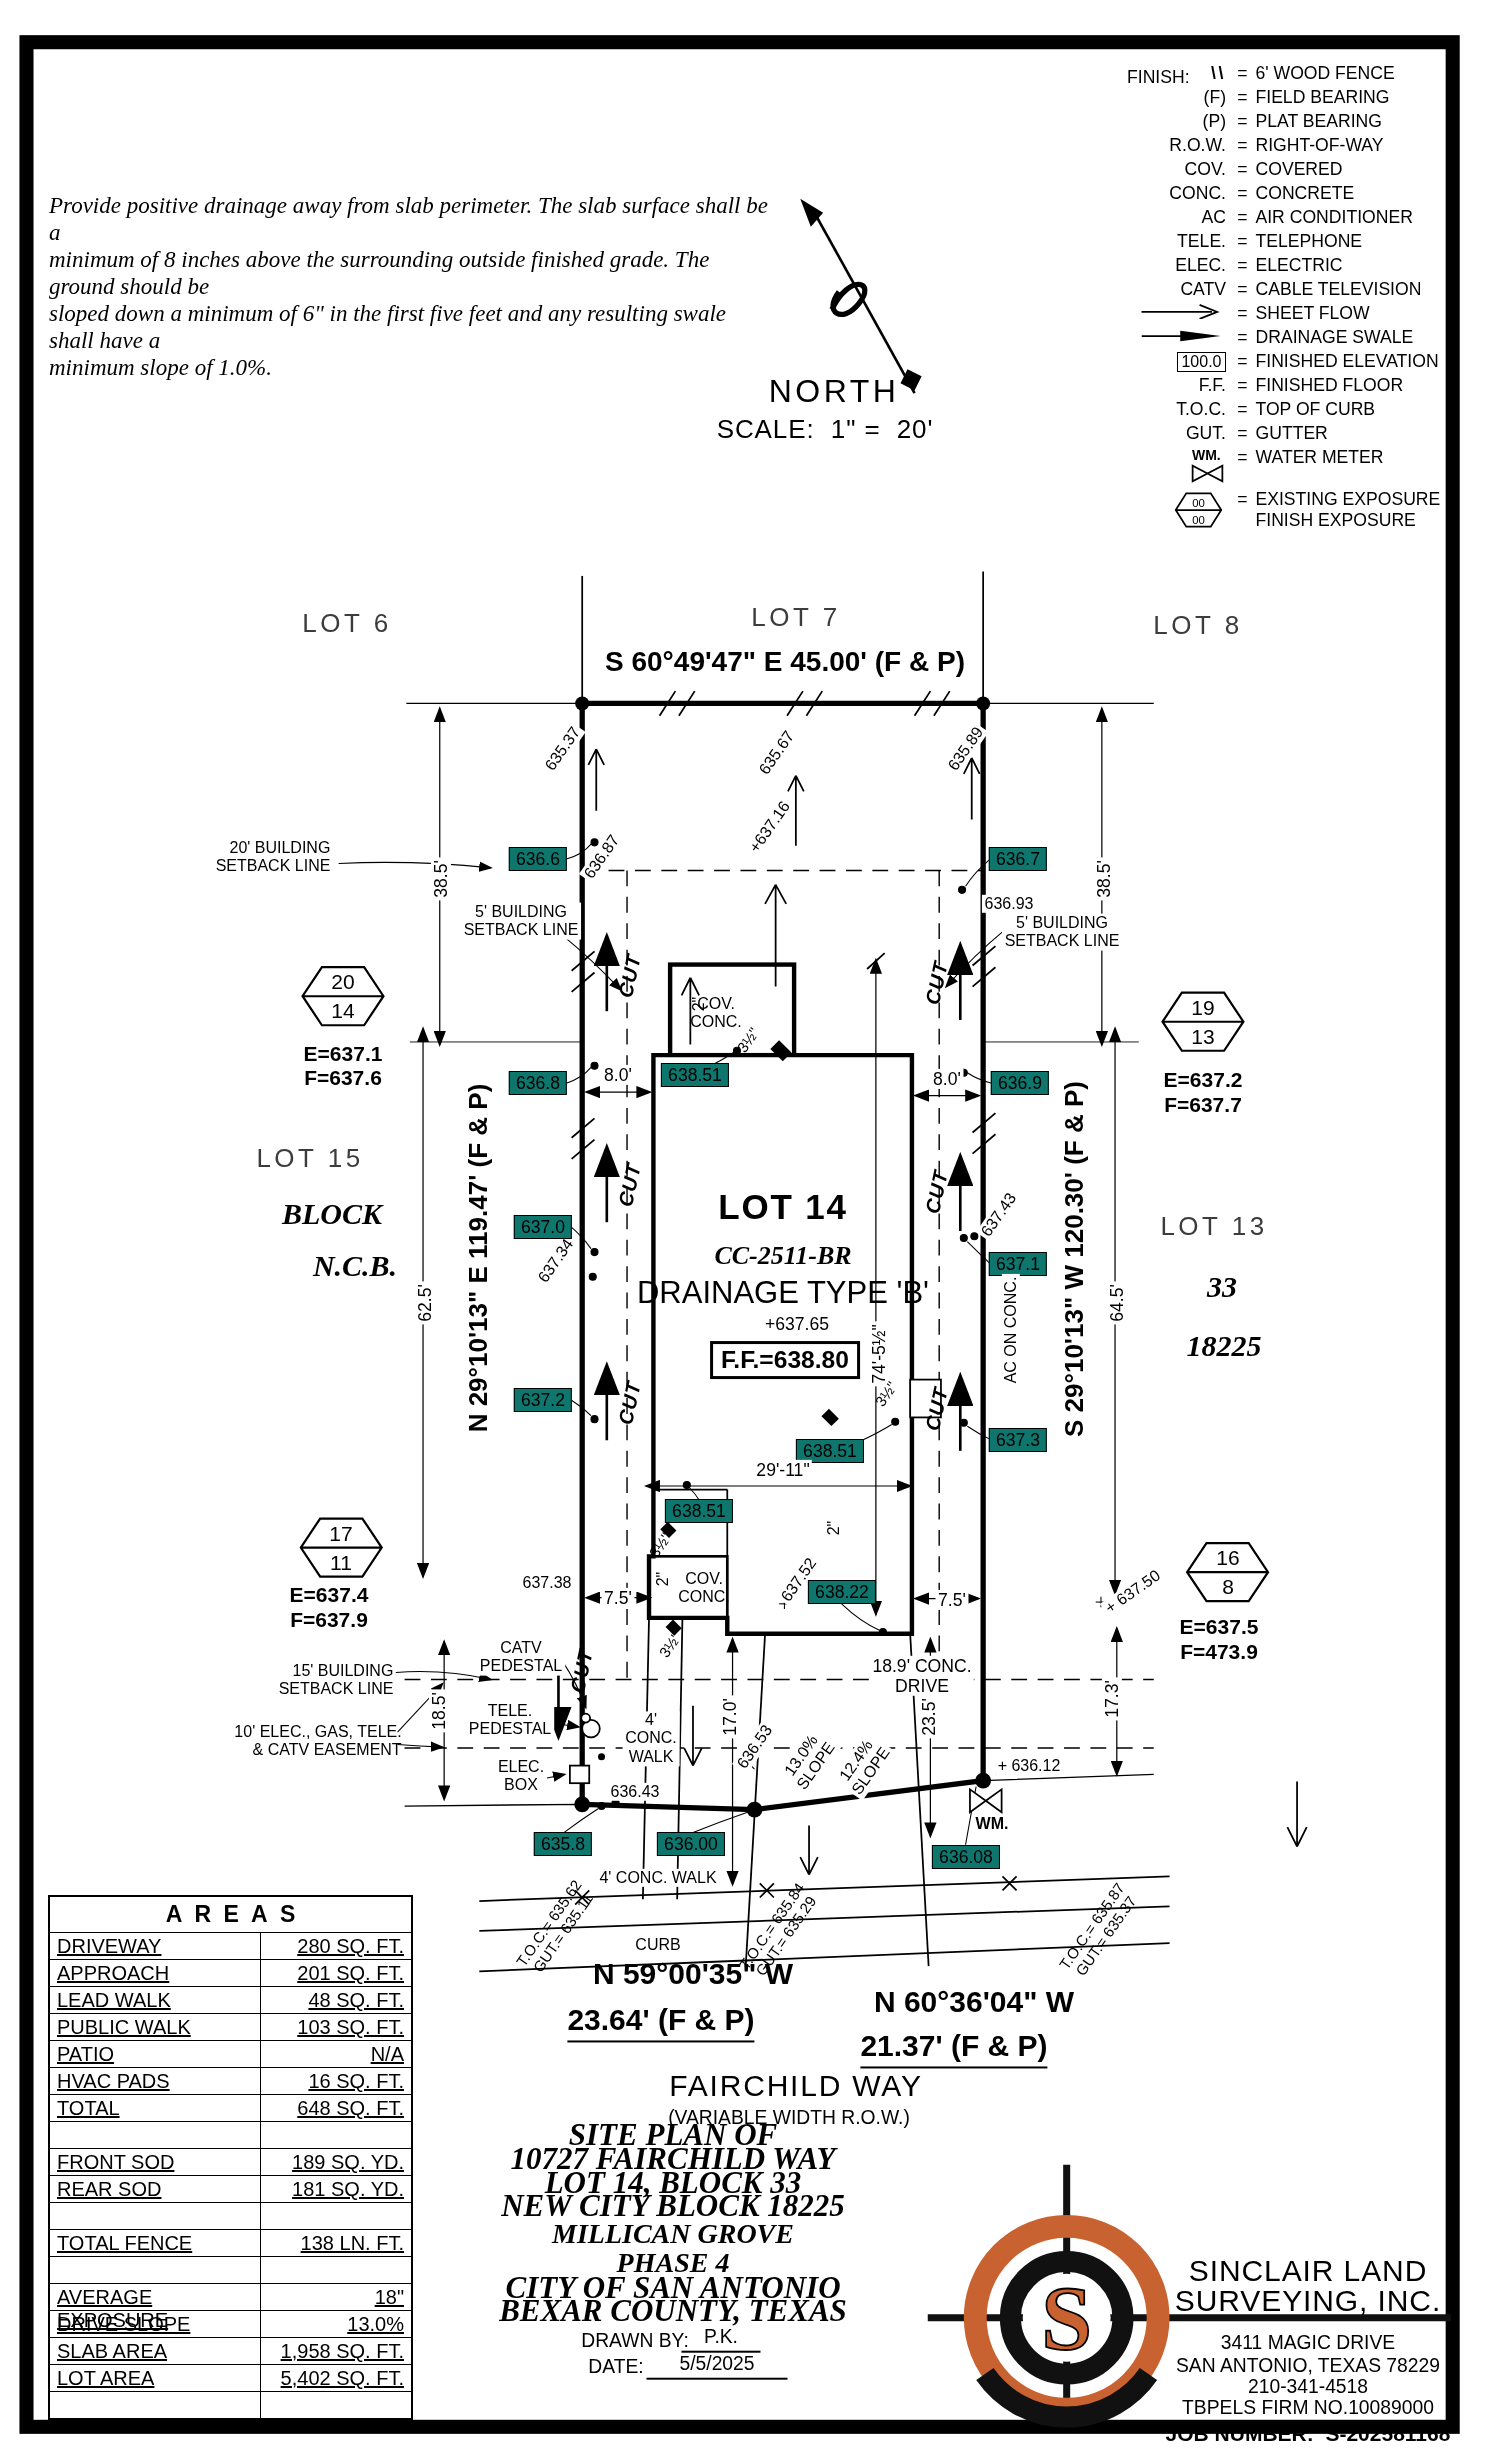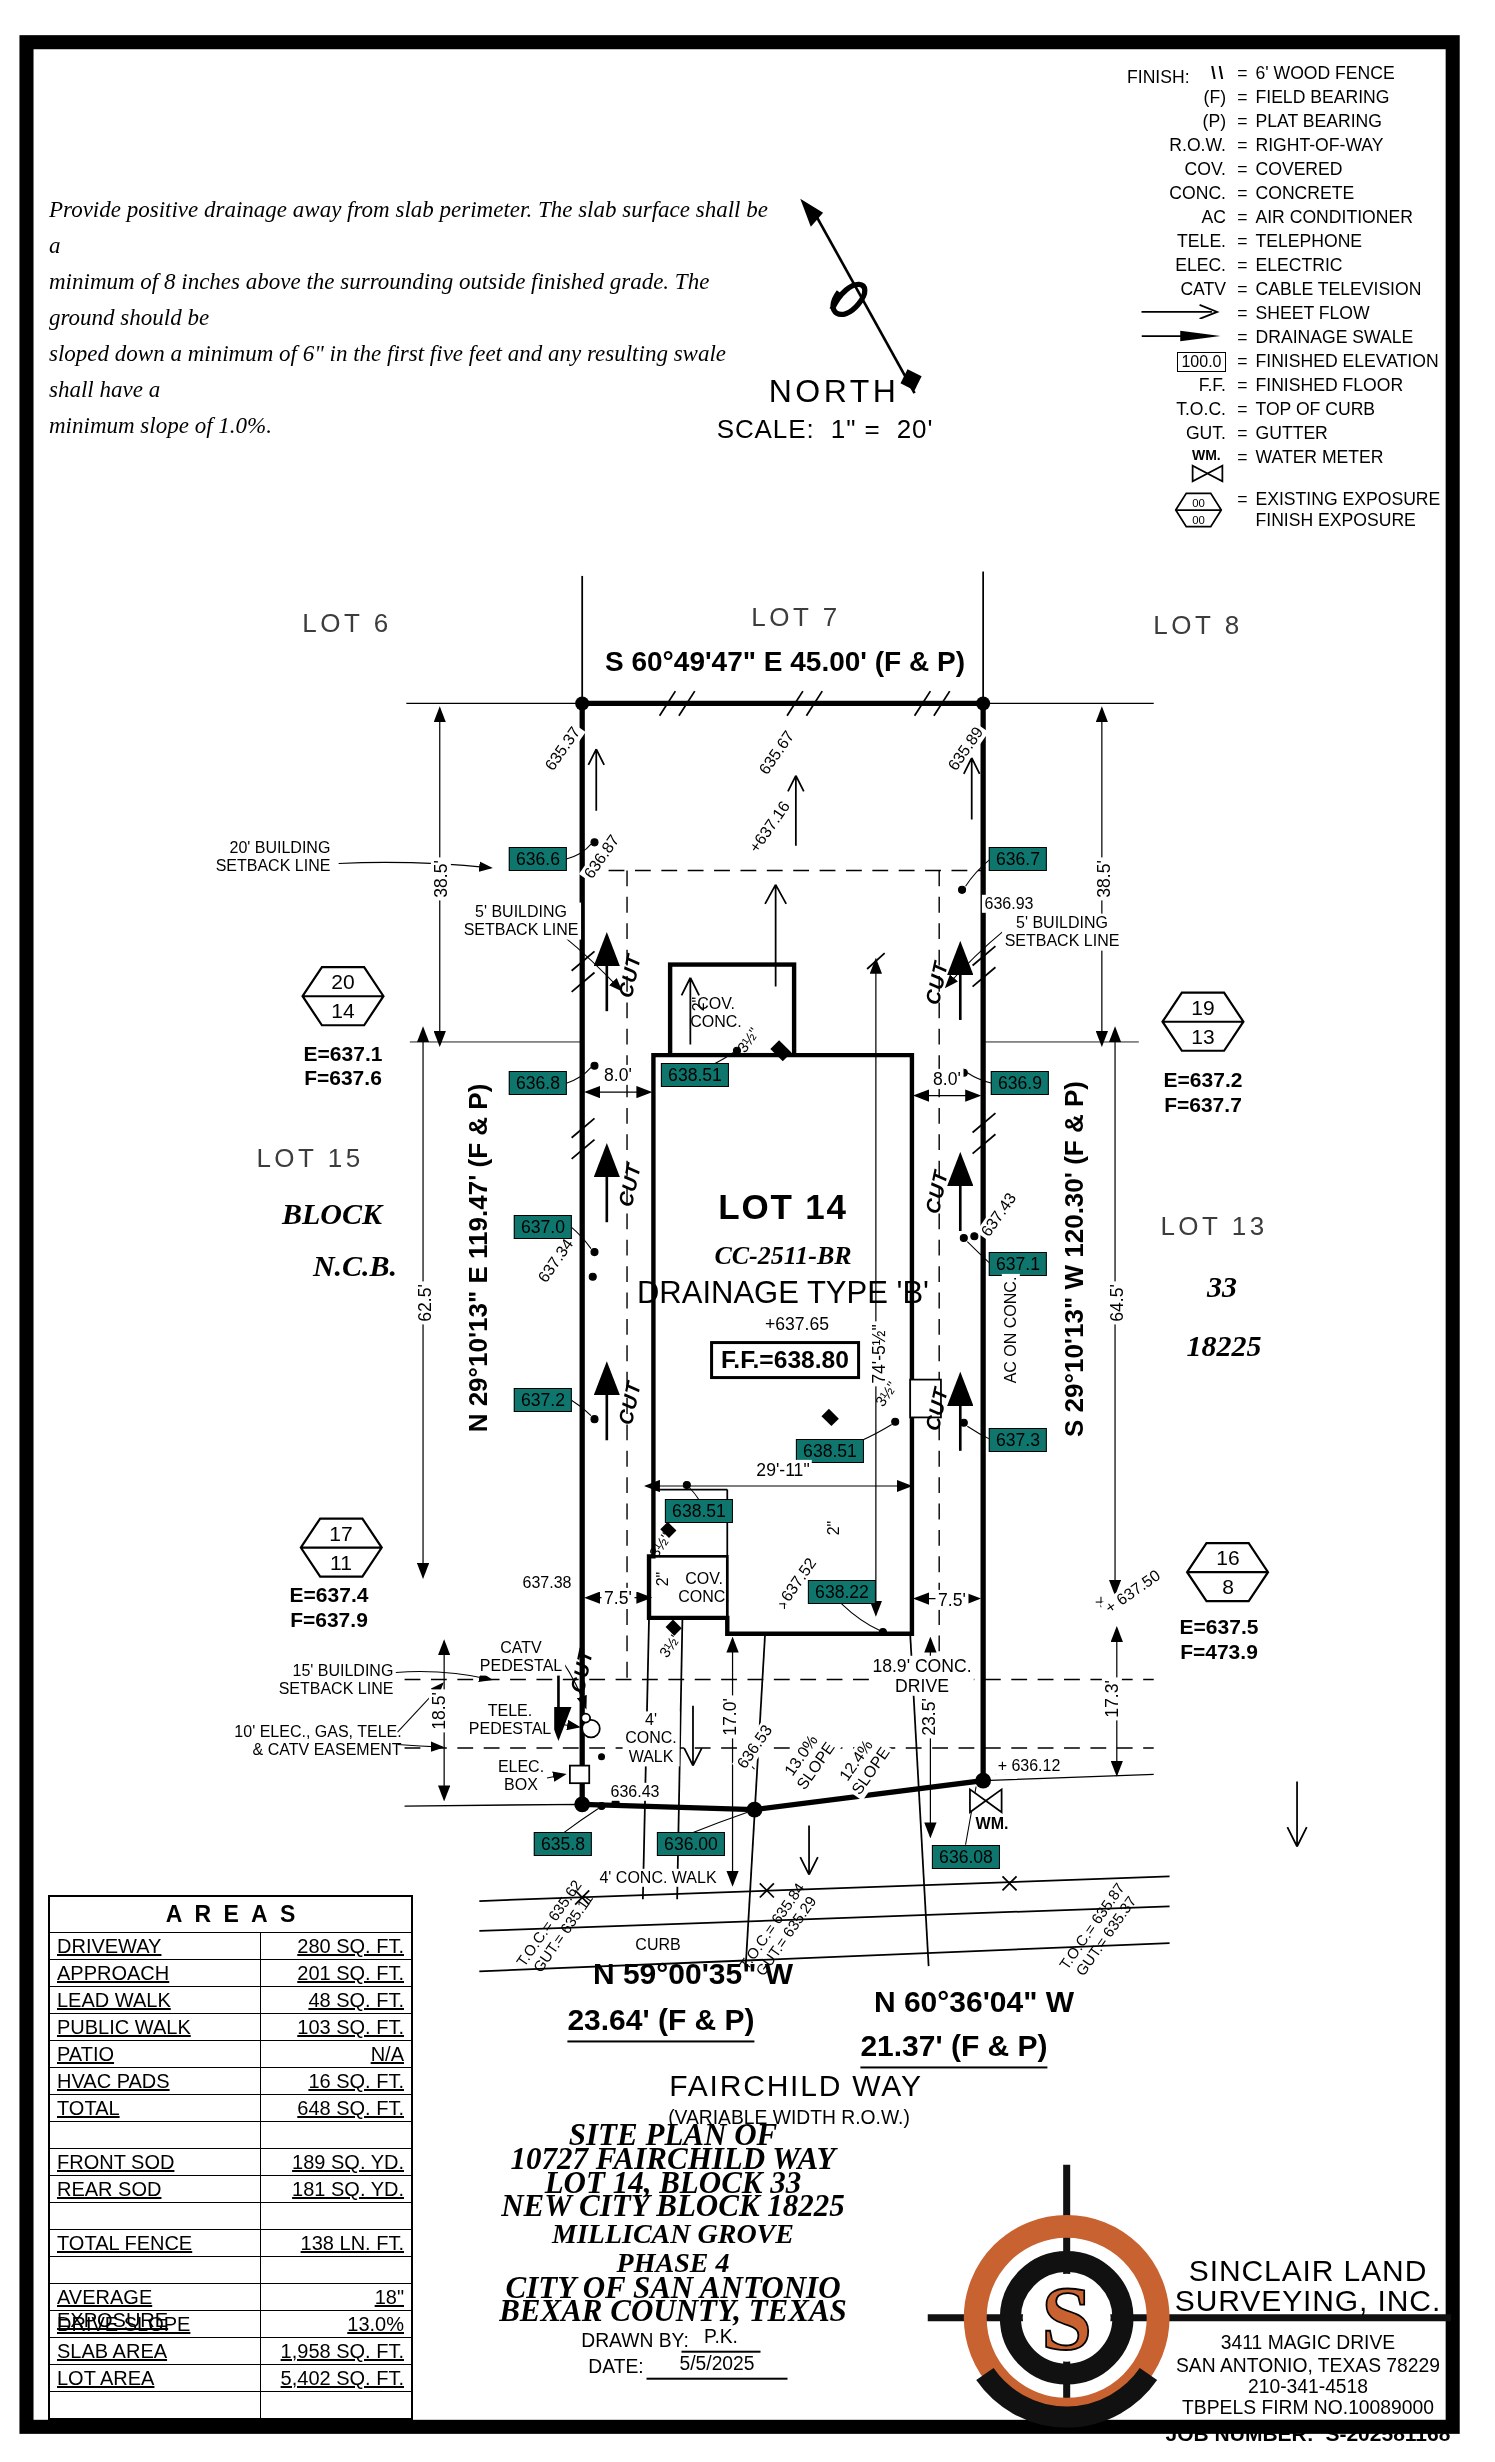--- a/index.html
+++ b/index.html
@@ -16,21 +16,21 @@
   .r55{transform:translate(-50%,-50%) rotate(-55deg)}
   .r90{transform:translate(-50%,-50%) rotate(-90deg)}
   .pre{white-space:pre-line;text-align:center}
   .box{border:1.8px solid #000;padding:0.9px 6.2px;background:#0f766e;font-size:17.6px}
   .ffbox{border:3.5px solid #000;padding:1.8px 8px;background:#fff;font-weight:bold}
   .lot{color:#3c3c3c;letter-spacing:3.5px;font-size:26px;font-weight:400}
   .u{border-bottom:2.6px solid #000;padding-bottom:2.6px}
   .cut{font-style:italic;font-weight:bold;font-size:20px;letter-spacing:0.9px;transform:translate(-50%,-50%) rotate(-78deg)}
   .disc{position:absolute;left:49px;z-index:3;font-family:"Liberation Serif",serif;font-style:italic;white-space:pre-line;}
   .disc1{top:56px;font-size:25.5px;line-height:33px;font-weight:600;width:721px;}
-  .disc2{top:192px;font-size:23px;line-height:36px;width:721px;}
+  .disc2{top:192px;font-size:23px;line-height:27px;width:721px;}
   
   .legend{position:absolute;left:1110px;top:63px;width:345px;z-index:3;}
   .lg-row{display:flex;align-items:flex-start;min-height:24px;font-size:17.6px;}
   .lg-sym{width:116px;text-align:right;padding-right:3.5px;flex:none;}
   .lg-eq{width:26px;text-align:center;flex:none;}
   .lg-txt{flex:1;white-space:pre-line;}
   .lg-title{position:absolute;left:1127px;top:67px;font-size:17.6px;z-index:3;}
   .lbox{border:1.8px solid #000;padding:0 3.5px;display:inline-block;font-size:16px;}
   .fence{letter-spacing:2.6px;font-weight:bold;}
   .wmlab{display:block;font-size:14px;font-weight:bold;margin-right:5.3px;}

